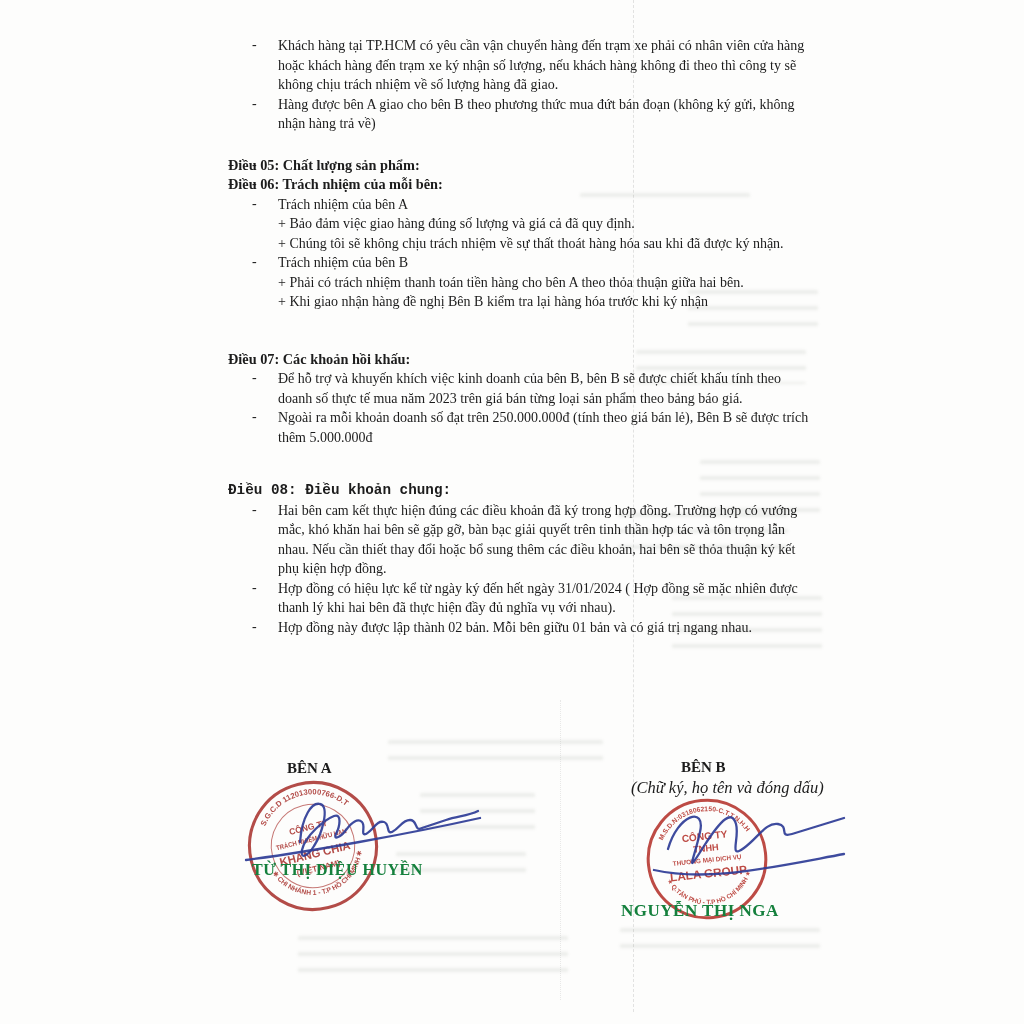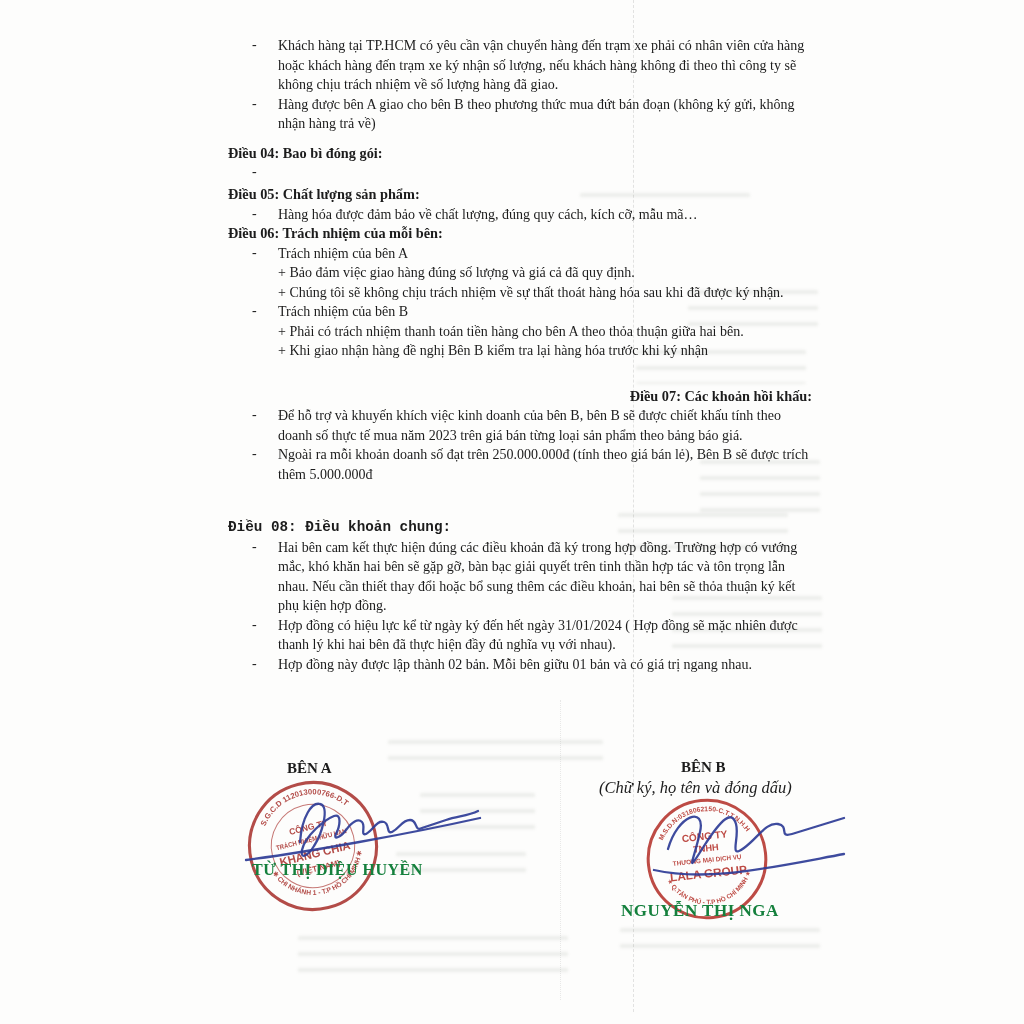--- a/index.html
+++ b/index.html
@@ -15,25 +15,25 @@
     position:absolute;left:228px;top:36px;width:584px;
     font-size:14px;line-height:19.5px;
   }
   .art-h{margin:0;font-size:14.3px;font-weight:bold;}
   .dash-item{position:relative;padding-left:50px;}
   .dash-item .dash{position:absolute;left:24px;top:-1px;}
   .plus-item{padding-left:64px;text-indent:-14px;}
   .mt-d04{margin-top:10px;}
   .mt-d05{margin-top:22px;}
   .mt-d06{}
-  .mt-d07{margin-top:26px;text-align:right;}
+  .mt-d07{margin-top:38px;}
   .mt-d08{margin-top:34px;font-family:Liberation Mono, monospace;}
   
   .sig-title{position:absolute;font-weight:bold;font-size:15px;}
-  .sig-note{position:absolute;font-style:italic;font-size:16.5px;}
+  .sig-note{position:absolute;font-style:italic;font-size:16.5px;margin-left:32px;}
   .sig-name{position:absolute;font-weight:bold;letter-spacing:.5px;color:#15803d;}
   #name-a{left:252px;top:861px;font-size:16px;}
   #name-b{left:621px;top:901px;font-size:17px;}
   #title-a{left:287px;top:760px;}
   #title-b{left:681px;top:759px;text-align:center;}
   #note-b{left:599px;top:778px;}
   .stamp{position:absolute;opacity:.88;}
   #stamp-a{left:245px;top:778px;width:136px;height:136px;transform:rotate(-14deg);color:#a93430;}
   #stamp-b{left:644px;top:796px;width:126px;height:126px;transform:rotate(-6deg);color:#b5332c;}
   .stamp text{fill:currentColor;font-family:"Liberation Sans","DejaVu Sans",sans-serif;font-weight:bold;}
@@ -70,24 +70,23 @@
   <div class="ghost" style="left:396px;top:852px;width:130px;height:30px;"></div>
   <div class="ghost" style="left:298px;top:936px;width:270px;height:42px;"></div>
   <div class="ghost" style="left:620px;top:928px;width:200px;height:26px;"></div>
 
   <div class="doc">
     <div id="intro-list">
         <div class="dash-item"><span class="dash">-</span><span class="txt">Khách hàng tại TP.HCM có yêu cần vận chuyển hàng đến trạm xe phải có nhân viên cửa hàng hoặc khách hàng đến trạm xe ký nhận số lượng, nếu khách hàng không đi theo thì công ty sẽ không chịu trách nhiệm về số lượng hàng đã giao.</span></div>
         <div class="dash-item"><span class="dash">-</span><span class="txt">Hàng được bên A giao cho bên B theo phương thức mua đứt bán đoạn (không ký gửi, không nhận hàng trả về)</span></div>
       </div>
     <div id="articles">
-        <h3 class="art-h mt-d04">Điều 04: Bao bì đóng gói:</h3>
         <div class="dash-item"><span class="dash">-</span></div>
         <h3 class="art-h mt-d05">Điều 05: Chất lượng sản phẩm:</h3>
-        <div class="dash-item"><span class="dash">-</span><span class="txt">Hàng hóa được đảm bảo về chất lượng, đúng quy cách, kích cỡ, mẫu mã…</span></div>
+        <div class="dash-item"><span class="dash">-</span></div>
         <h3 class="art-h mt-d06">Điều 06: Trách nhiệm của mỗi bên:</h3>
         <div class="dash-item"><span class="dash">-</span><span class="txt">Trách nhiệm của bên A</span></div>
         <div class="plus-item">+ Bảo đảm việc giao hàng đúng số lượng và giá cả đã quy định.</div>
         <div class="plus-item">+ Chúng tôi sẽ không chịu trách nhiệm về sự thất thoát hàng hóa sau khi đã được ký nhận.</div>
         <div class="dash-item"><span class="dash">-</span><span class="txt">Trách nhiệm của bên B</span></div>
         <div class="plus-item">+ Phải có trách nhiệm thanh toán tiền hàng cho bên A theo thỏa thuận giữa hai bên.</div>
         <div class="plus-item">+ Khi giao nhận hàng đề nghị Bên B kiểm tra lại hàng hóa trước khi ký nhận</div>
         <h3 class="art-h mt-d07">Điều 07: Các khoản hồi khấu:</h3>
         <div class="dash-item"><span class="dash">-</span><span class="txt">Để hỗ trợ và khuyến khích việc kinh doanh của bên B, bên B sẽ được chiết khấu tính theo doanh số thực tế mua năm 2023 trên giá bán từng loại sản phẩm theo bảng báo giá.</span></div>
         <div class="dash-item"><span class="dash">-</span><span class="txt">Ngoài ra mỗi khoản doanh số đạt trên 250.000.000đ (tính theo giá bán lẻ), Bên B sẽ được trích thêm 5.000.000đ</span></div>

